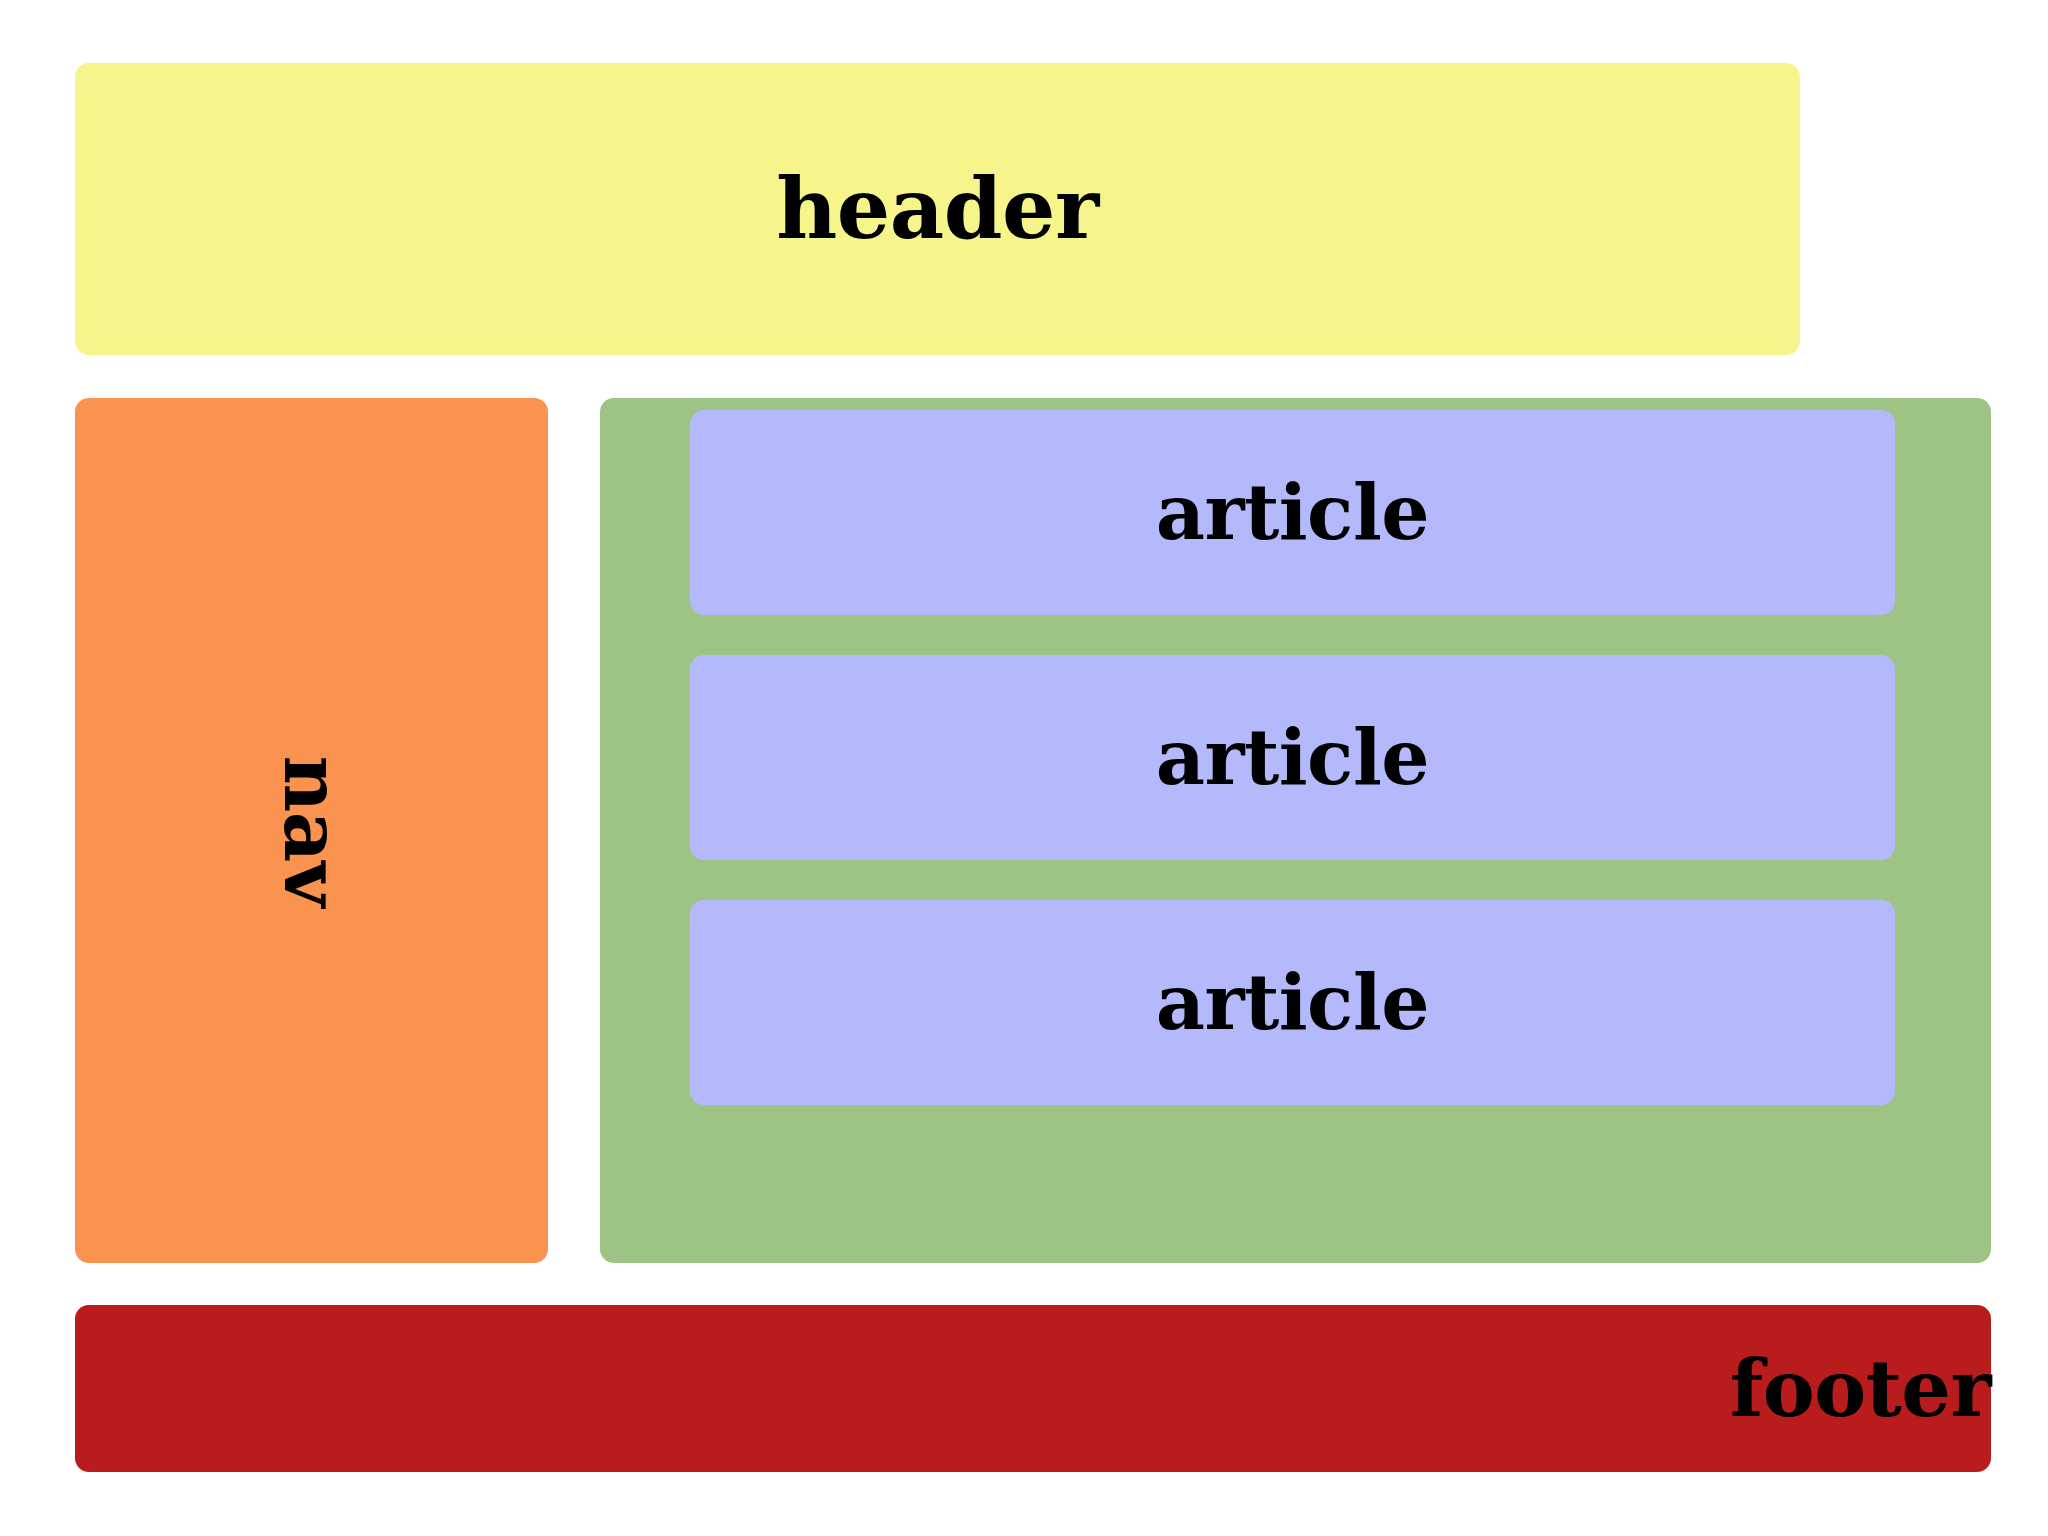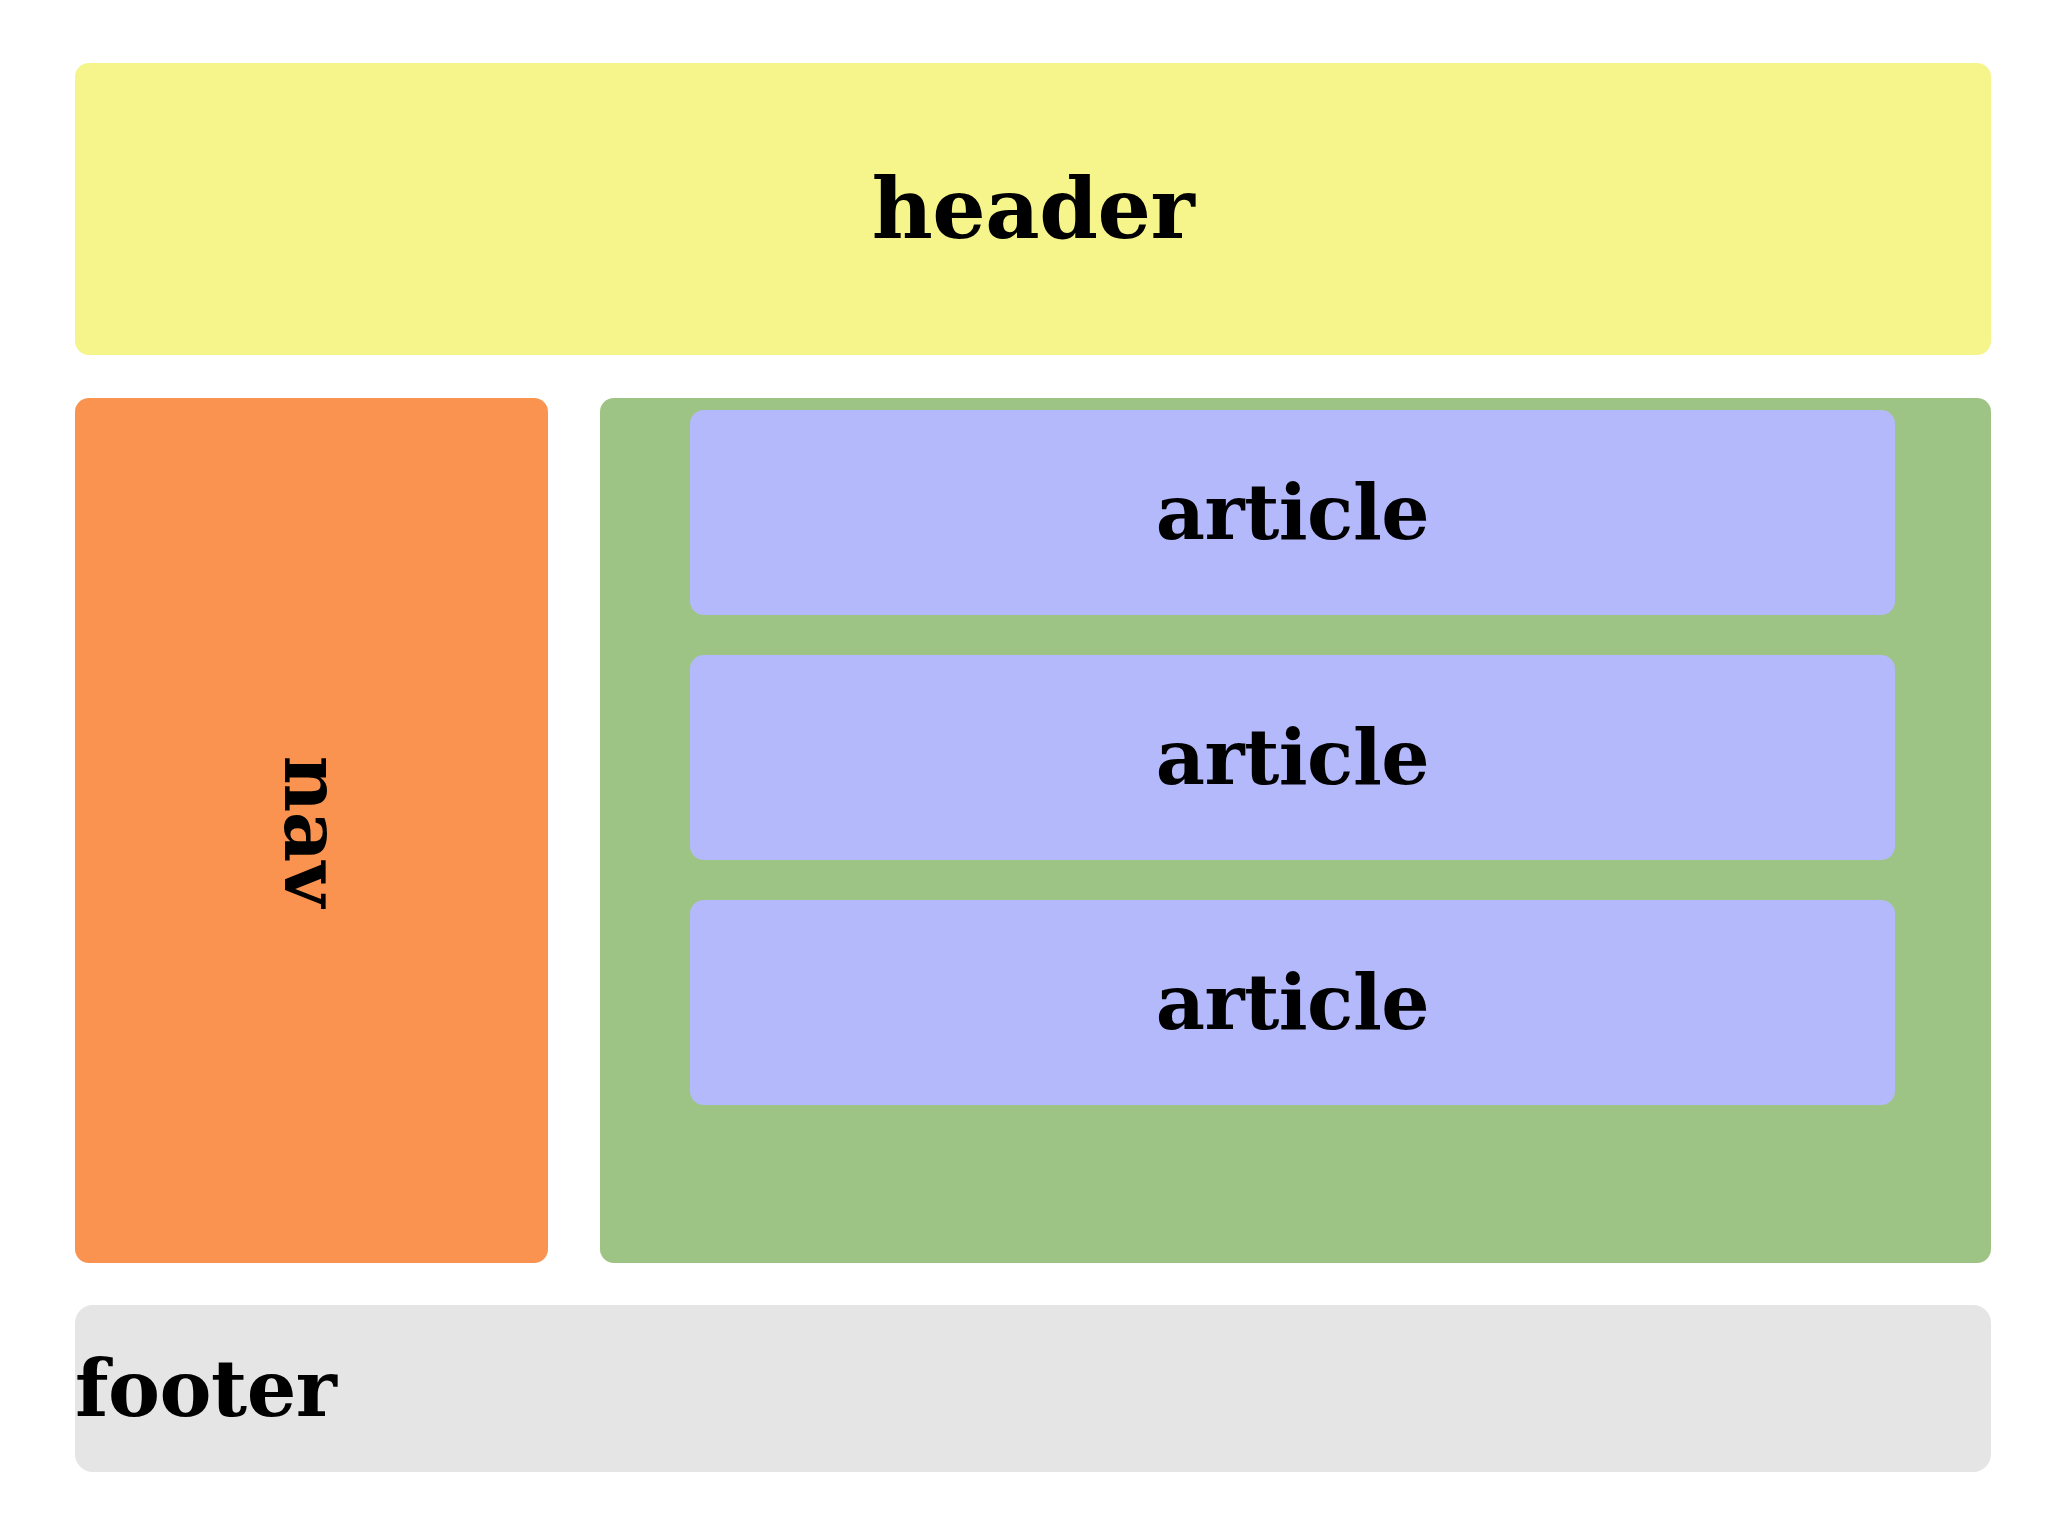--- a/index.html
+++ b/index.html
@@ -34,21 +34,21 @@
     color: #000000;
     letter-spacing: -0.5px;
     white-space: nowrap;
     line-height: 1;
   }
 
   
   #header {
     left: 75px;
     top: 63px;
-    width: 1916px;
+    width: 1725px;
     height: 292px;
     background: #f5f58c;
     display: flex;
     align-items: center;
     justify-content: center;
   }
   #header .label { font-size: 84px; }
 
   
   #main-row {
@@ -107,25 +107,24 @@
   }
   .article:last-of-type { margin-bottom: 0; }
   .article .label { font-size: 76px; }
 
   
   #footer {
     left: 75px;
     top: 1305px;
     width: 1916px;
     height: 167px;
-    background: #e5e5e5;
+    background: #b91c1c;
     display: flex;
     align-items: center;
-    justify-content: flex-start;
-    border-radius: 18px;
+    justify-content: flex-end;
   }
   #footer .label { font-size: 78px; }
 </style>
 </head>
 <body>
 
 <div id="page">
 
   <div class="block" id="header">
     <span class="label">header</span>

